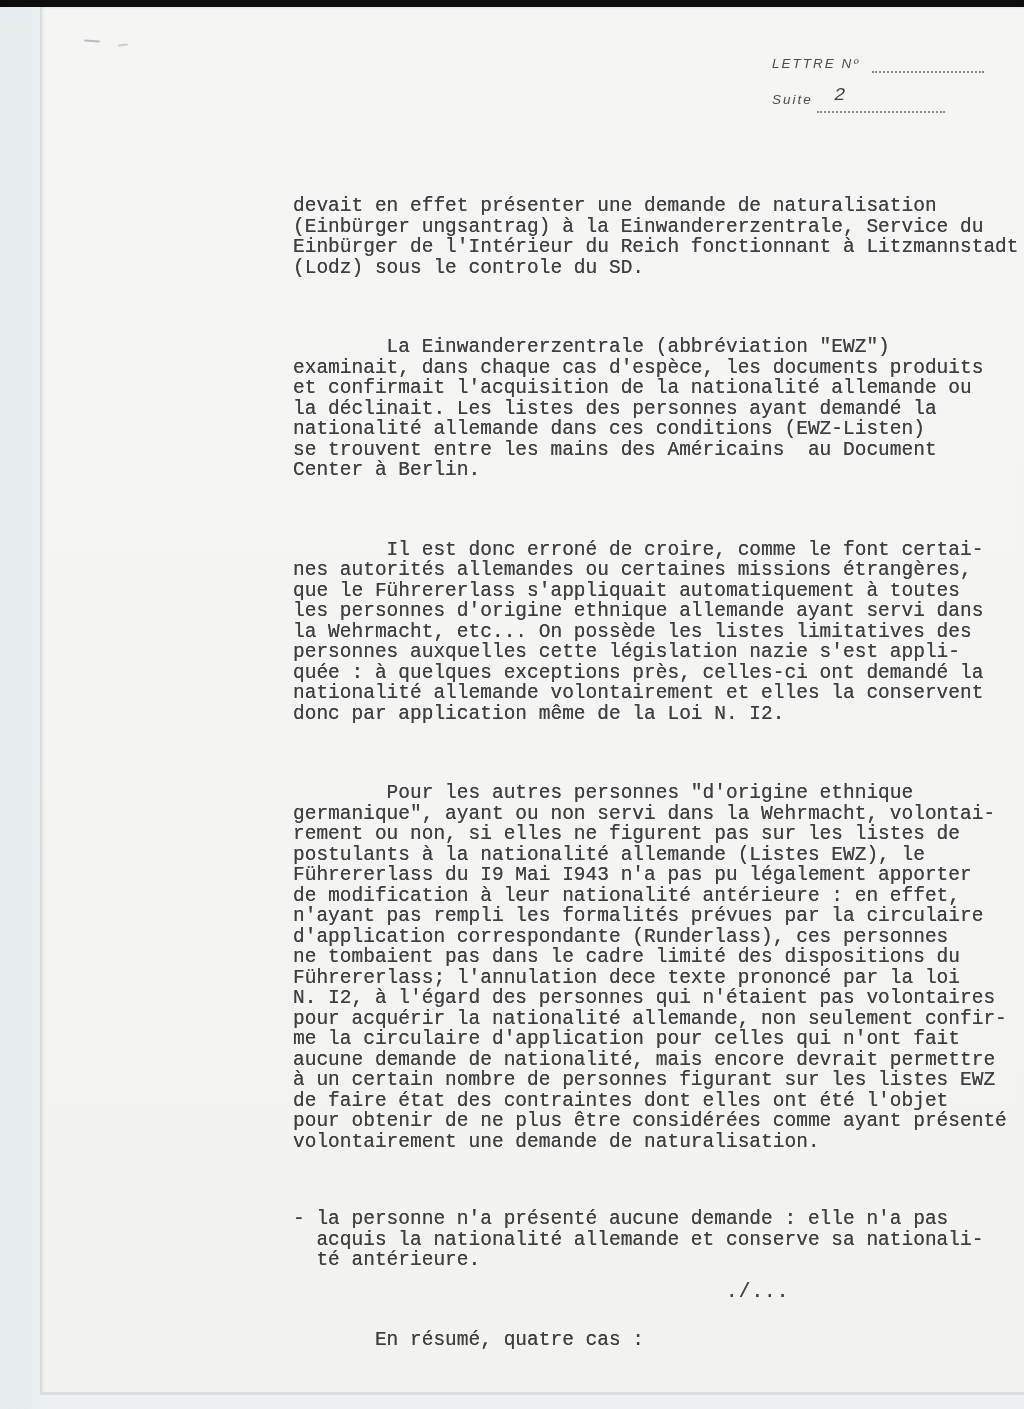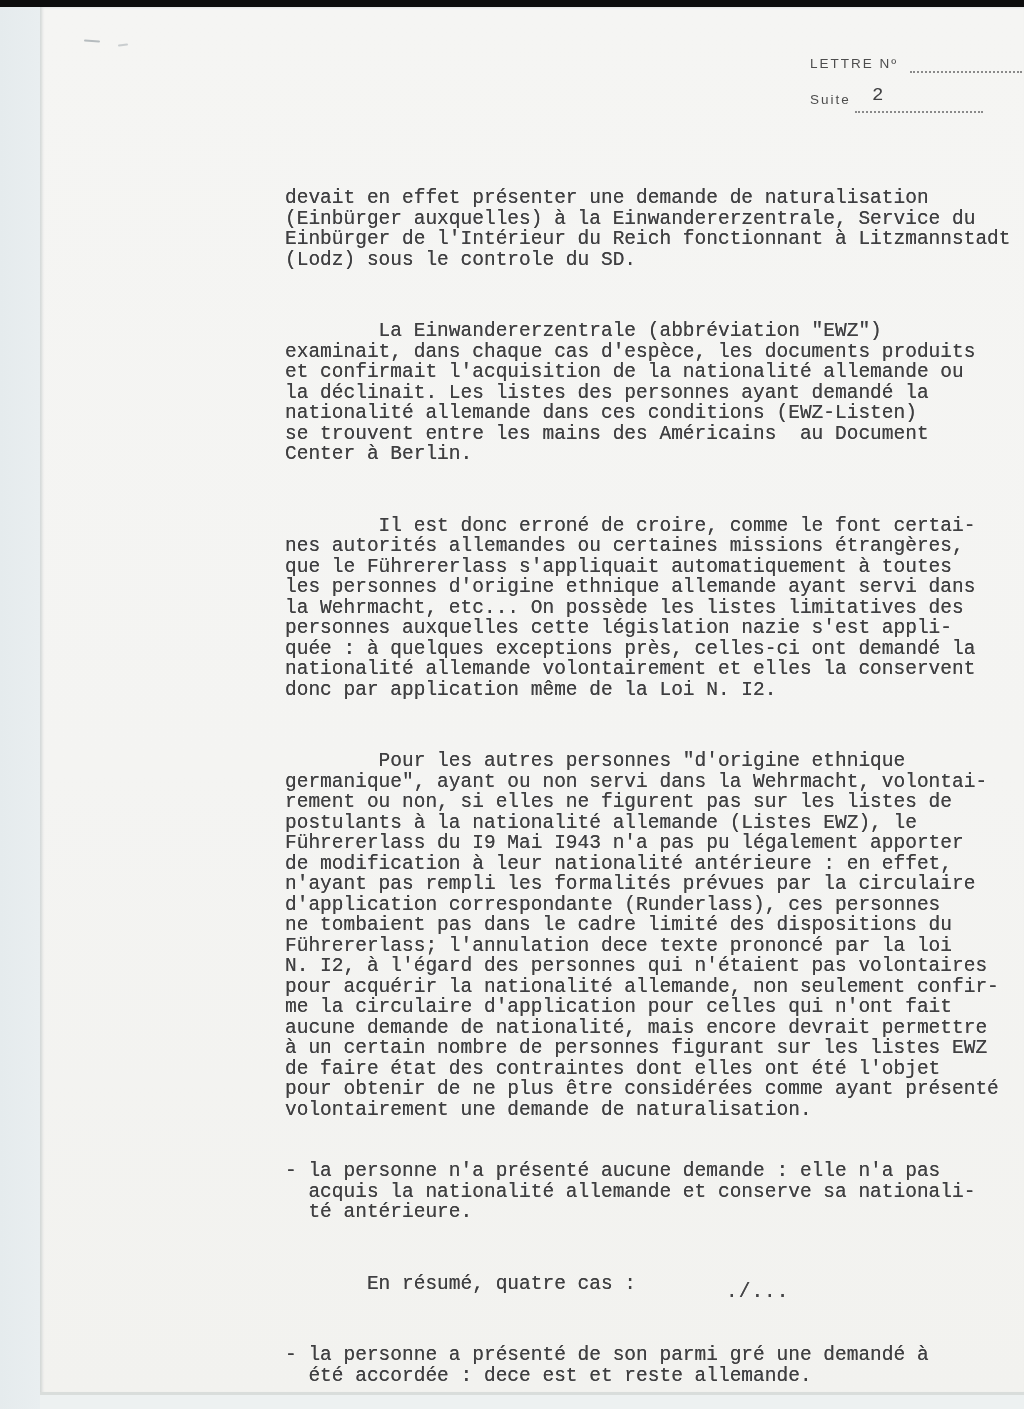--- a/index.html
+++ b/index.html
@@ -26,43 +26,43 @@
   .below-paper{
     position:absolute;left:40px;top:1395px;width:984px;height:14px;
     background:#edf1f1;
   }
   .pencil-mark{
     position:absolute;background:#b6bcbf;border-radius:2px;
   }
   .pm1{left:84px;top:40px;width:16px;height:2px;transform:rotate(4deg);}
   .pm2{left:118px;top:44px;width:10px;height:2px;transform:rotate(-6deg);opacity:.7;}
   .form-header{
-    position:absolute;left:810px;top:56px;width:200px;
+    position:absolute;left:772px;top:56px;width:200px;
     font-family:"Liberation Sans","DejaVu Sans",sans-serif;
-    font-size:13.5px;color:#4d4d4d;letter-spacing:2px;
+    font-size:13.5px;color:#4d4d4d;letter-spacing:2px;font-style:italic;
   }
   .form-row{position:relative;height:36px;}
   .form-label{display:inline-block;vertical-align:bottom;}
   .dotted{
     position:absolute;border-bottom:2px dotted #8a8a8a;height:1px;
   }
   .dot-lettre{left:100px;top:14px;width:112px;}
   .dot-suite{left:45px;top:18px;width:128px;}
   .suite-value{
     position:absolute;left:62px;top:-8px;
     font-family:"Liberation Mono","DejaVu Sans Mono",monospace;
     font-size:19px;color:#3f3f41;letter-spacing:0;
   }
   .doc-text{
     position:absolute;left:285px;top:147px;width:730px;
     font-size:19.5px;line-height:20.5px;color:#3f3f41;
     white-space:pre;
     text-shadow:0 0 0.6px rgba(63,63,65,0.85);
   }
-  .para{margin:0;}
+  .para{margin:8px;}
   .mt{margin-top:10px;}
   .u{text-underline-offset:4px;text-decoration-thickness:1.5px;}
   .footer-mark{
     position:absolute;left:726px;top:1281px;
     font-size:19.5px;color:#454547;letter-spacing:1px;
     text-shadow:0 0 0.6px rgba(63,63,65,0.85);
   }
 </style>
 </head>
 <body>
@@ -81,21 +81,21 @@
       <span class="dotted dot-lettre"></span>
     </div>
     <div class="form-row">
       <span class="form-label">Suite</span>
       <span class="suite-value">2</span>
       <span class="dotted dot-suite"></span>
     </div>
   </div>
 
   <div class="doc-text">
-    <div class="para"><div class="line">devait en effet présenter une demande de naturalisation</div><div class="line">(Einbürger auxquelles) à la Einwandererzentrale, Service du</div><div class="line">Einbürger de l'Intérieur du Reich fonctionnant à Litzmannstadt</div><div class="line">(Lodz) sous le controle du SD.</div></div>
+    <div class="para"><div class="line">devait en effet présenter une demande de naturalisation</div><div class="line">(Einbürger ungsantrag) à la Einwandererzentrale, Service du</div><div class="line">Einbürger de l'Intérieur du Reich fonctionnant à Litzmannstadt</div><div class="line">(Lodz) sous le controle du SD.</div></div>
     <div class="para mt"><div class="line">        La Einwandererzentrale (abbréviation "EWZ")</div><div class="line">examinait, dans chaque cas d'espèce, les documents produits</div><div class="line">et confirmait l'acquisition de la nationalité allemande ou</div><div class="line">la déclinait. Les listes des personnes ayant demandé la</div><div class="line">nationalité allemande dans ces conditions (EWZ-Listen)</div><div class="line">se trouvent entre les mains des Américains  au Document</div><div class="line">Center à Berlin.</div></div>
     <div class="para mt"><div class="line">        Il est donc erroné de croire, comme le font certai-</div><div class="line">nes autorités allemandes ou certaines missions étrangères,</div><div class="line">que le Führererlass s'appliquait <span class="u">automatiquement</span> à toutes</div><div class="line">les personnes d'origine ethnique allemande ayant servi dans</div><div class="line">la Wehrmacht, etc... On possède les listes limitatives des</div><div class="line">personnes auxquelles cette législation nazie s'est appli-</div><div class="line">quée : à quelques exceptions près, celles-ci ont demandé la</div><div class="line">nationalité allemande <span class="u">volontairement</span> et elles la conservent</div><div class="line">donc par application même de la Loi N. I2.</div></div>
     <div class="para mt"><div class="line">        Pour les autres personnes "d'origine ethnique</div><div class="line">germanique", ayant ou non servi dans la Wehrmacht, volontai-</div><div class="line">rement ou non, si elles ne figurent pas sur les listes de</div><div class="line">postulants à la nationalité allemande (Listes EWZ), le</div><div class="line">Führererlass du I9 Mai I943 n'a pas pu légalement apporter</div><div class="line">de modification à leur nationalité antérieure : en effet,</div><div class="line">n'ayant pas rempli les formalités prévues par la circulaire</div><div class="line">d'application correspondante (Runderlass), ces personnes</div><div class="line">ne tombaient pas dans le cadre limité des dispositions du</div><div class="line">Führererlass; l'annulation dece texte prononcé par la loi</div><div class="line">N. I2, à l'égard des personnes qui n'étaient pas volontaires</div><div class="line">pour acquérir la nationalité allemande, non seulement confir-</div><div class="line">me la circulaire d'application pour celles qui n'ont fait</div><div class="line">aucune demande de nationalité, mais encore devrait permettre</div><div class="line">à un certain nombre de personnes figurant sur les listes EWZ</div><div class="line">de faire état des contraintes dont elles ont été l'objet</div><div class="line">pour obtenir de ne plus être considérées comme ayant présenté</div><div class="line">volontairement une demande de naturalisation.</div></div>
     <div class="para"><div class="line">- la personne n'a présenté aucune demande : elle n'a pas</div><div class="line">  acquis la nationalité allemande et conserve sa nationali-</div><div class="line">  té antérieure.</div></div>
     <div class="para mt"><div class="line">       En résumé, quatre cas :</div></div>
     <div class="para mt"><div class="line">- la personne a présenté de son parmi gré une demandé à</div><div class="line">  été accordée : dece est et reste allemande.</div></div>
     
     
   </div>
 

